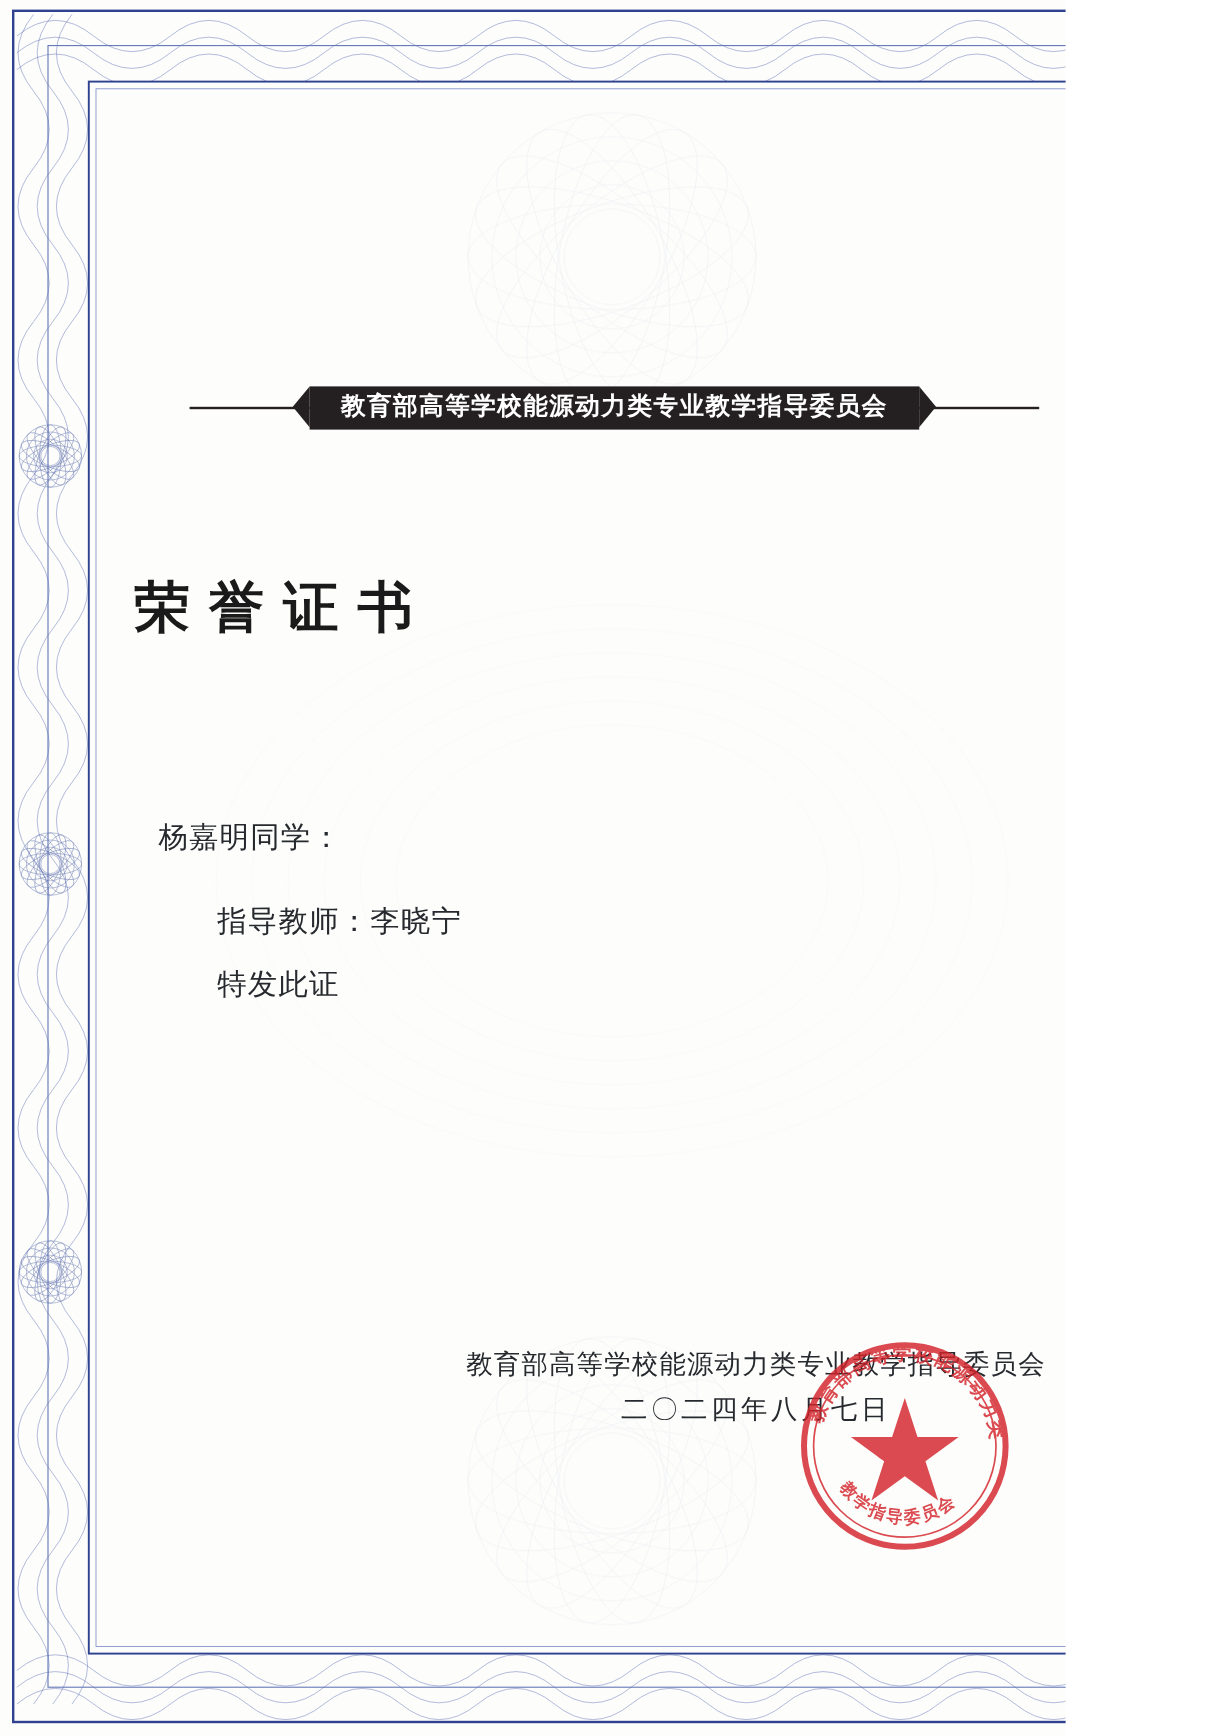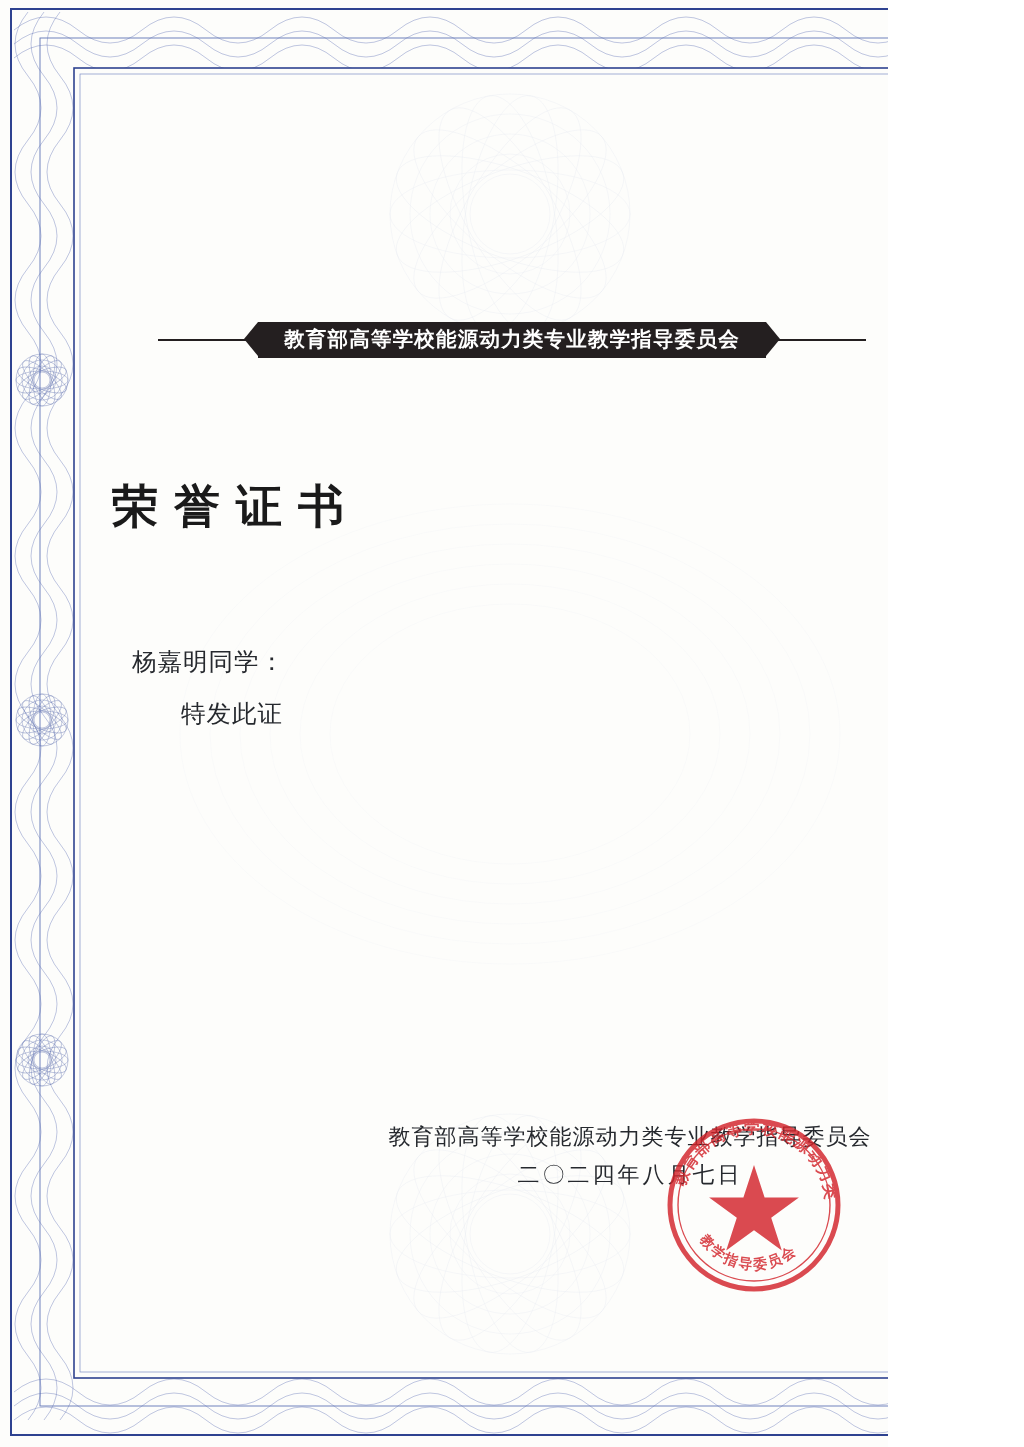--- a/index.html
+++ b/index.html
@@ -100,21 +100,21 @@
     font-weight: bold;
     font-size: 46px;
     letter-spacing: 16px;
     text-indent: 16px;
     color: #1a1a1a;
     white-space: nowrap;
   }
 
   .body-block {
     position: absolute;
-    left: 36px; top: 549px;
+    left: 36px; top: 586px;
     width: 780px;
     color: #26292e;
     font-size: 24.5px;
     line-height: 46px;
     letter-spacing: 1px;
   }
   .salutation { margin: 0 0 4px 0; }
   .para {
     margin: 0;
     text-indent: 2em;
@@ -286,20 +286,21 @@
     <div class="org-banner">
       <span class="banner-line"></span>
       <span class="banner-box">教育部高等学校能源动力类专业教学指导委员会</span>
       <span class="banner-line"></span>
     </div>
 
     <div class="title-2">荣誉证书</div>
 
     <div class="body-block">
       <p class="salutation">杨嘉明同学：</p>
+      <p class="advisor">指导教师：李晓宁</p>
       <p class="issue-note">特发此证</p>
     </div>
 
     <div class="sign-block">
       <div class="sign-org">教育部高等学校能源动力类专业教学指导委员会</div>
       <div class="sign-date">二〇二四年八月七日</div>
     </div>
 
     <svg class="seal" viewBox="0 0 188 188" xmlns="http://www.w3.org/2000/svg">
       <defs>

